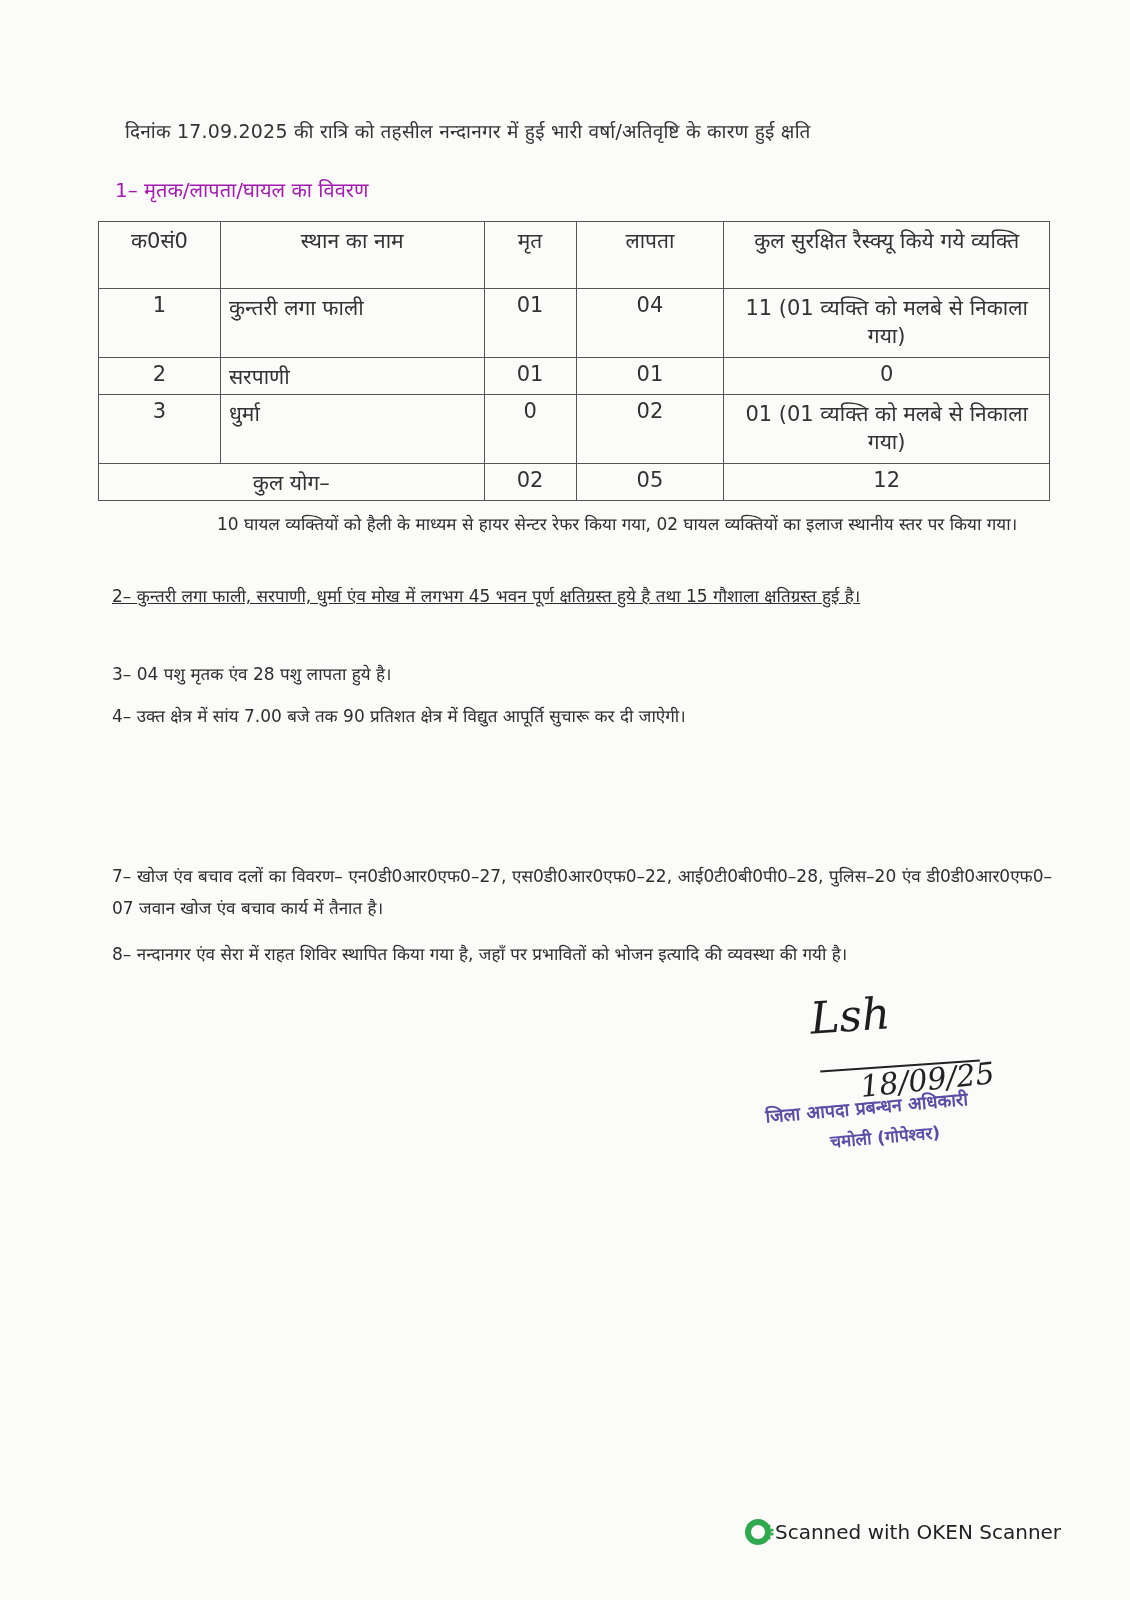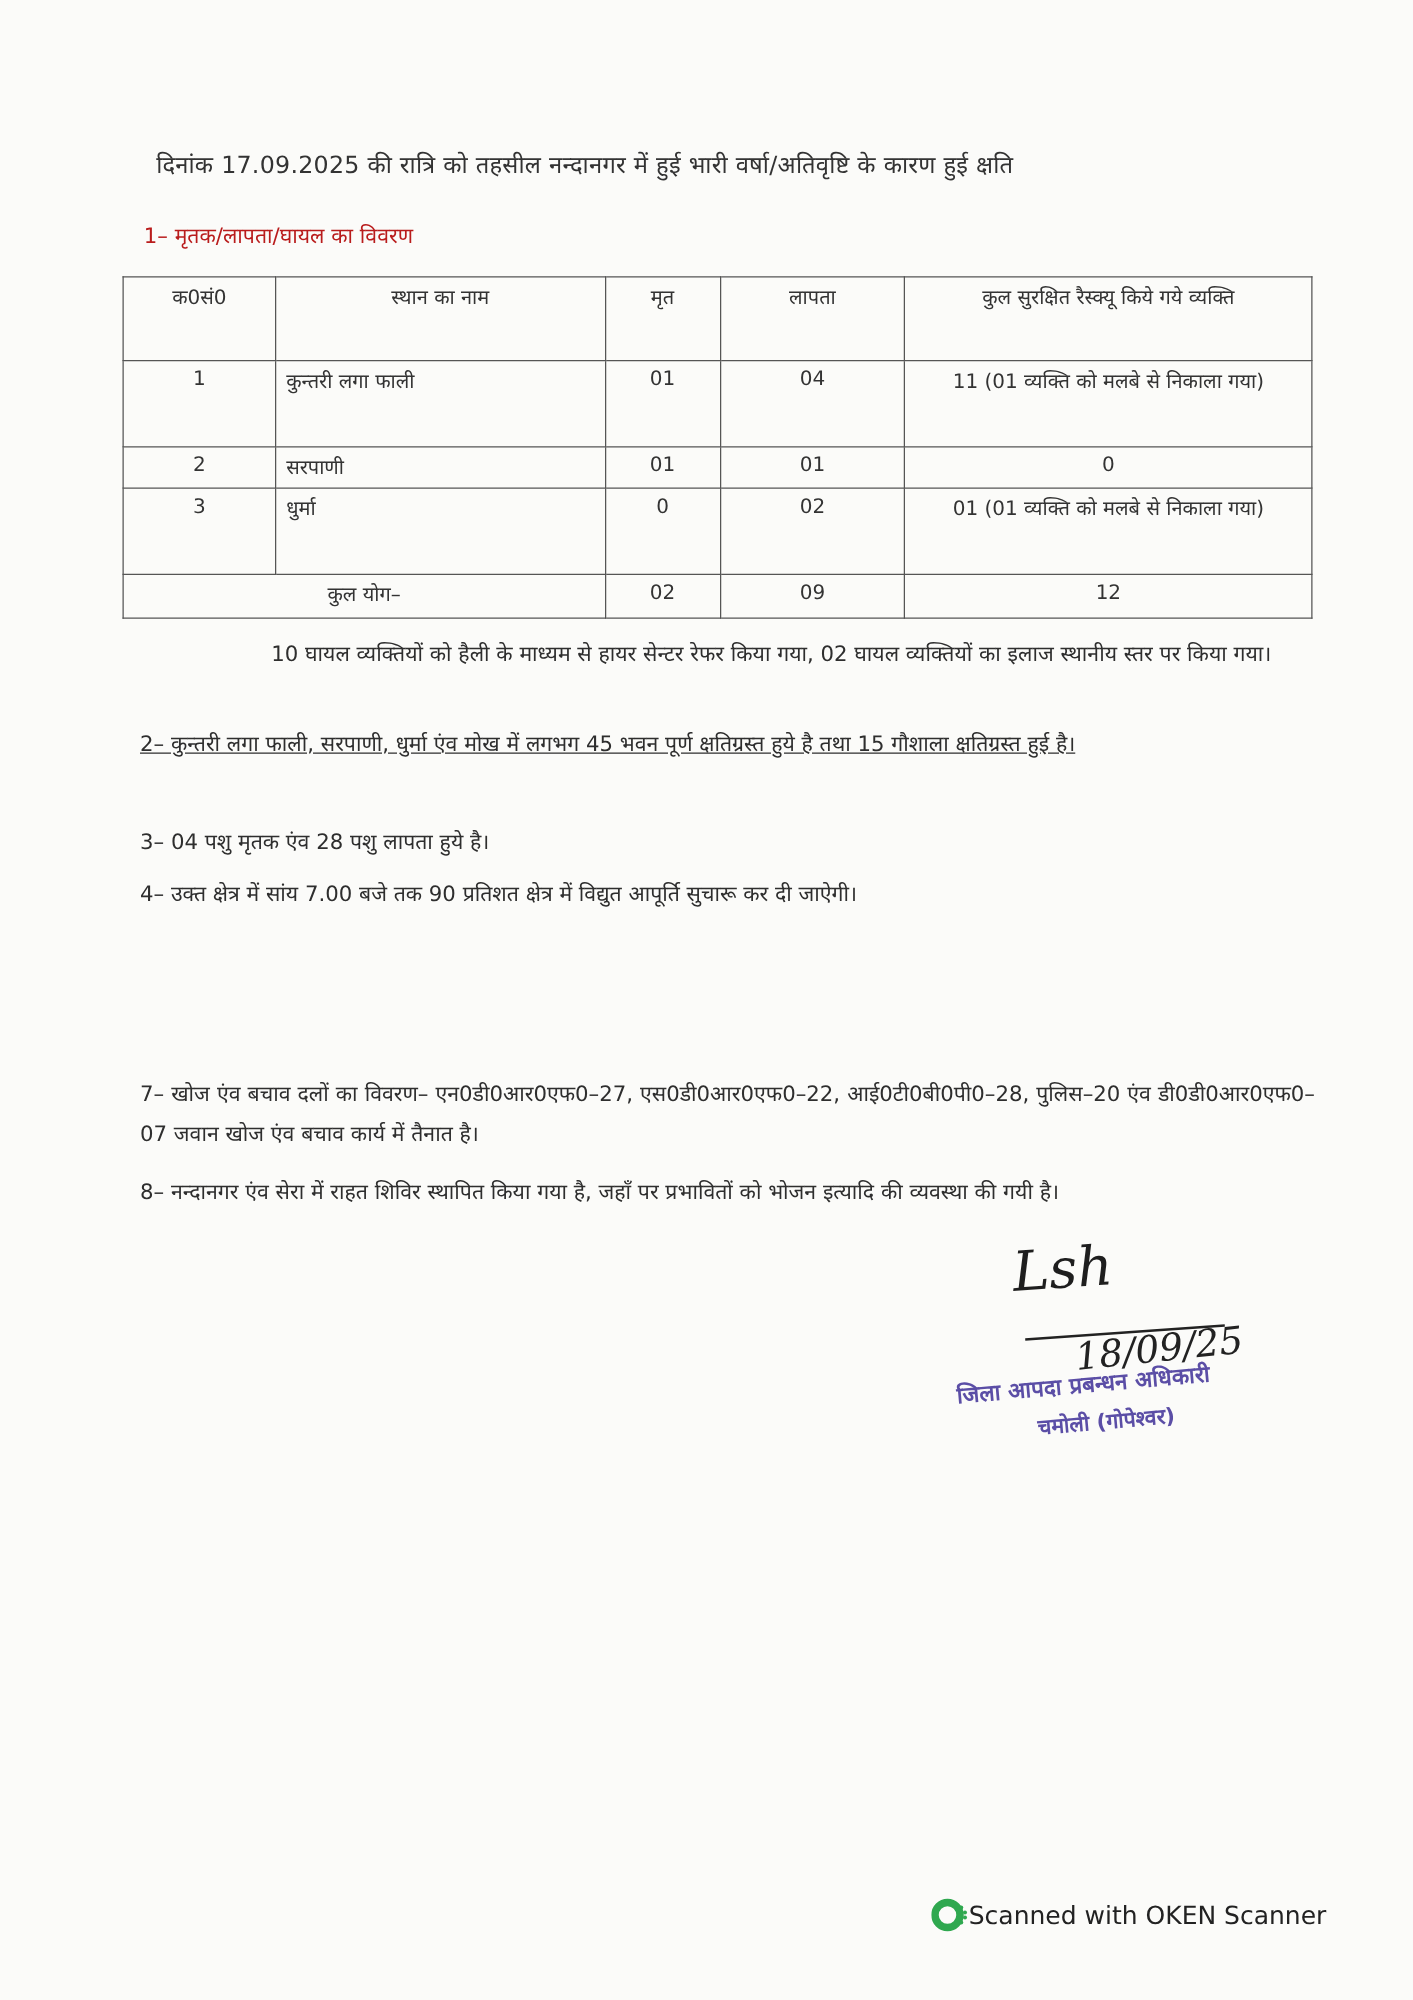--- a/index.html
+++ b/index.html
@@ -2,24 +2,24 @@
 <html><head>
 <meta charset="utf-8">
 <style>
   html, body { margin:0; padding:0; }
   body {
     width:1130px; height:1600px; background:#fbfbf9; position:relative; overflow:hidden;
     font-family:"DejaVu Sans", sans-serif; color:#2b2b2b;
   }
   .page { position:absolute; left:0; top:0; width:1130px; height:1600px; }
   .title { position:absolute; left:125px; top:118px; font-size:19px; letter-spacing:0.2px; color:#333; white-space:nowrap; }
-  .section-head { position:absolute; left:115px; top:176px; font-size:17px; color:#b91c1c; }
+  .section-head { position:absolute; left:115px; top:176px; font-size:20px; color:#a21caf; }
   table.damage {
     position:absolute; left:98px; top:221px; width:952px; border-collapse:collapse;
-    font-size:16px; color:#333;
+    font-size:21px; color:#333;
   }
   table.damage td, table.damage th {
     border:1.5px solid #555; padding:4px 8px; vertical-align:top; font-weight:normal;
   }
   table.damage th { height:58px; }
   table.damage td.c { text-align:center; }
   table.damage tr.r1 td { height:60px; }
   table.damage tr.r2 td { height:24px; }
   table.damage tr.r3 td { height:60px; }
   table.damage tr.total td { height:26px; }
@@ -77,21 +77,21 @@
     <tr class="r3">
       <td class="c">3</td>
       <td>धुर्मा</td>
       <td class="c">0</td>
       <td class="c">02</td>
       <td class="c">01 (01 व्यक्ति को मलबे से निकाला गया)</td>
     </tr>
     <tr class="total">
       <td colspan="2" class="c">कुल योग–</td>
       <td class="c">02</td>
-      <td class="c">09</td>
+      <td class="c">05</td>
       <td class="c">12</td>
     </tr>
   </tbody>
     </table>
 
   <div class="para indent" style="top:508px;">10 घायल व्यक्तियों को हैली के माध्यम से हायर सेन्टर रेफर किया गया, 02 घायल व्यक्तियों का इलाज स्थानीय स्तर पर किया गया।</div>
   <div class="para" style="top:580px;text-decoration:underline;">2– कुन्तरी लगा फाली, सरपाणी, धुर्मा एंव मोख में लगभग 45 भवन पूर्ण क्षतिग्रस्त हुये है तथा 15 गौशाला क्षतिग्रस्त हुई है।</div>
   <div class="para" style="top:658px;">3– 04 पशु मृतक एंव 28 पशु लापता हुये है।</div>
   <div class="para" style="top:700px;">4– उक्त क्षेत्र में सांय 7.00 बजे तक 90 प्रतिशत क्षेत्र में विद्युत आपूर्ति सुचारू कर दी जाऐगी।</div>
   <div class="para" style="top:860px;">7– खोज एंव बचाव दलों का विवरण– एन0डी0आर0एफ0–27, एस0डी0आर0एफ0–22, आई0टी0बी0पी0–28, पुलिस–20 एंव डी0डी0आर0एफ0–07 जवान खोज एंव बचाव कार्य में तैनात है।</div>

